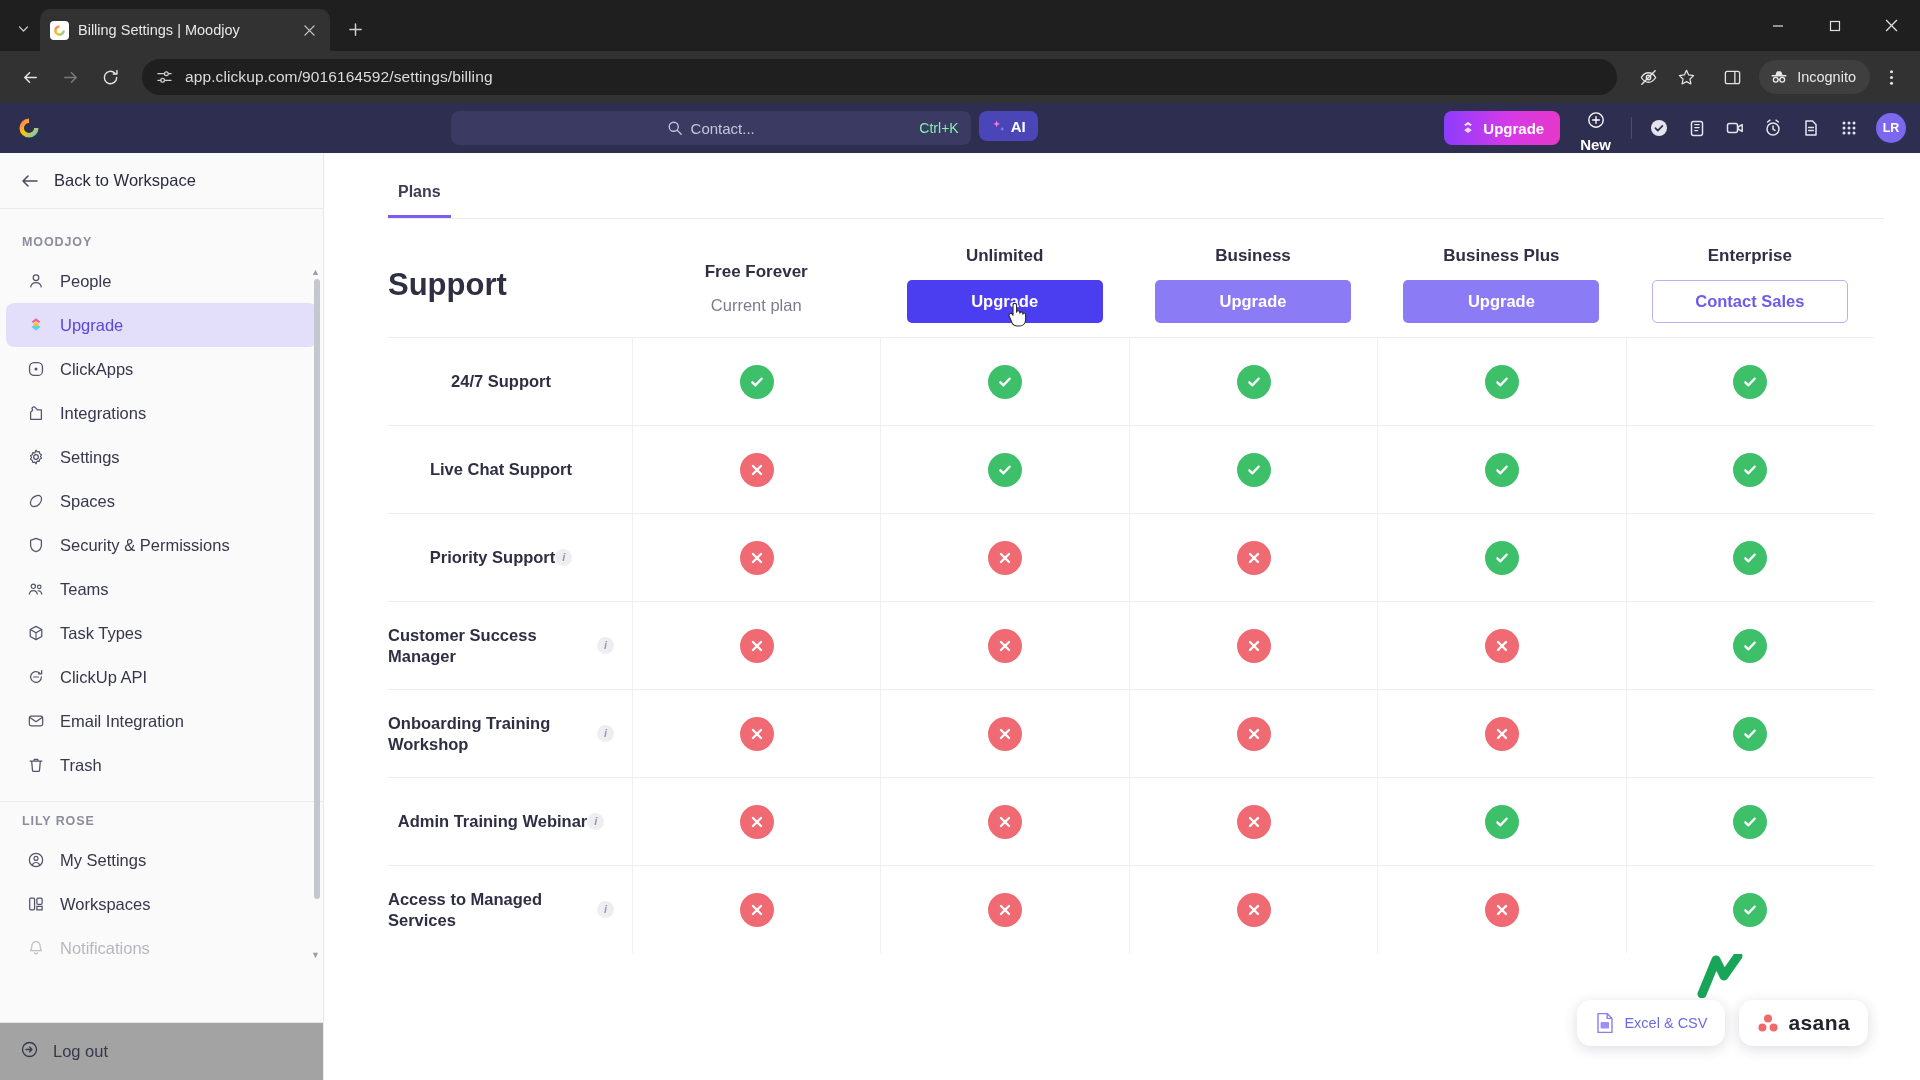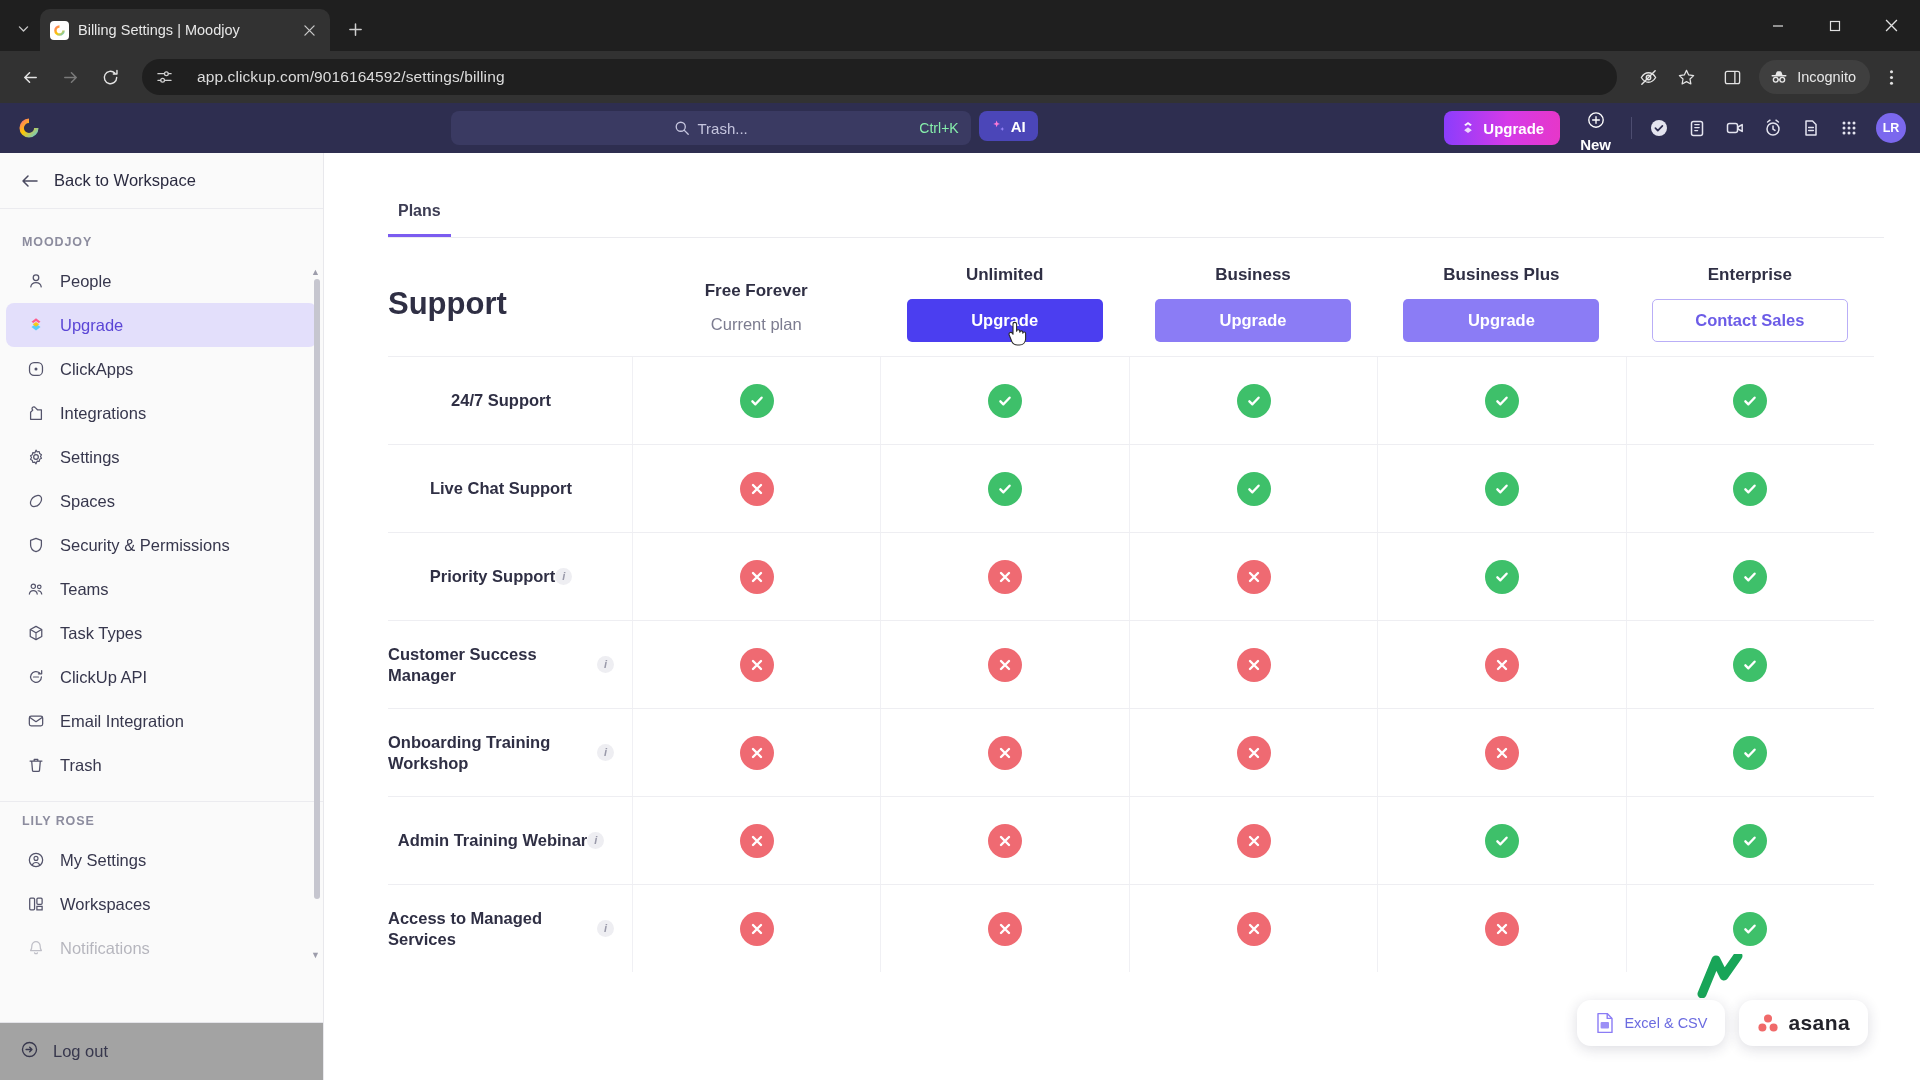--- a/index.html
+++ b/index.html
@@ -59,21 +59,21 @@
     height: 52px; background: #323232; display: flex; align-items: center;
     padding: 0 12px; gap: 4px; flex: 0 0 52px;
   }
   .nav-btn {
     width: 36px; height: 36px; border-radius: 50%; display: flex;
     align-items: center; justify-content: center; color: #e3e3e3; cursor: pointer;
   }
   .nav-btn.disabled { color: #7a7a7a; }
   .omnibox {
     flex: 1; height: 36px; background: #1f1f1f; border-radius: 18px;
-    display: flex; align-items: center; padding: 0 14px; gap: 24px;
+    display: flex; align-items: center; padding: 0 14px; gap: 12px;
     margin: 0 10px; cursor: text; text-align: center;
   }
   .omnibox-url { color: #dcdcdc; font-size: 15.5px; letter-spacing: .1px; }
   .tb-icon {
     width: 34px; height: 34px; display: flex; align-items: center;
     justify-content: center; color: #e3e3e3; cursor: pointer; border-radius: 50%;
   }
   .incognito-chip {
     height: 34px; background: #3f3f3f; border-radius: 17px; display: flex;
     align-items: center; gap: 8px; padding: 0 14px 0 10px; margin-left: 6px;
@@ -163,21 +163,21 @@
   .side-arrow-up { top: 58px; }
   .side-arrow-down { bottom: 62px; }
   .side-footer {
     border-top: 1px solid #e4e4e9; height: 58px; display: flex; align-items: center;
     gap: 14px; padding: 0 20px; color: #37374d; font-size: 16.5px;
     cursor: pointer; flex: 0 0 58px; background: #a3a3a3;
   }
 
   
   .main { flex: 1; background: #fff; padding: 0 0 0 64px; overflow: hidden; position: relative; min-width: 0; }
-  .tabs-row { display: flex; padding-top: 43px; }
+  .tabs-row { display: flex; padding-top: 24px; }
   .tab-plans {
     font-size: 16px; font-weight: 600; color: #3d3d54; padding: 6px 10px 14px;
     border-bottom: 3px solid #7b5cf0; cursor: pointer;
   }
   .tabs-underline { height: 1px; background: #ebebef; margin-right: 36px; }
 
   .ptable { width: 1486px; }
   .ph-row { display: flex; align-items: flex-end; height: 118px; }
   .ph-title {
     width: 244px; flex: 0 0 244px; font-size: 31px; font-weight: 700;
@@ -376,21 +376,21 @@
         </svg>
       </div>
       <div class="search-wrap">
         <div class="search-box">
           <span style="display:flex;color:#c5c5de;">
             <svg width="16" height="16" viewBox="0 0 18 18">
                 <circle cx="7.6" cy="7.6" r="5.1" stroke="currentColor" stroke-width="1.5" fill="none"></circle>
                 <path d="M11.4 11.4L16 16" stroke="currentColor" stroke-width="1.5" stroke-linecap="round"></path>
               </svg>
           </span>
-          <span class="search-ph">Trash...</span>
+          <span class="search-ph">Contact...</span>
           <span class="search-kbd">Ctrl+K</span>
         </div>
         <div class="ai-btn">
           <span style="display:flex;">
             <svg width="15" height="15" viewBox="0 0 16 16">
               <path d="M6 1.6l1 2.6 2.6 1-2.6 1-1 2.6-1-2.6-2.6-1 2.6-1z" fill="#ff7ad9"></path>
               <path d="M12 8.4l.6 1.6 1.6.6-1.6.6-.6 1.6-.6-1.6-1.6-.6 1.6-.6z" fill="#9f8cff"></path>
             </svg>
           </span>
           <span>AI</span>

